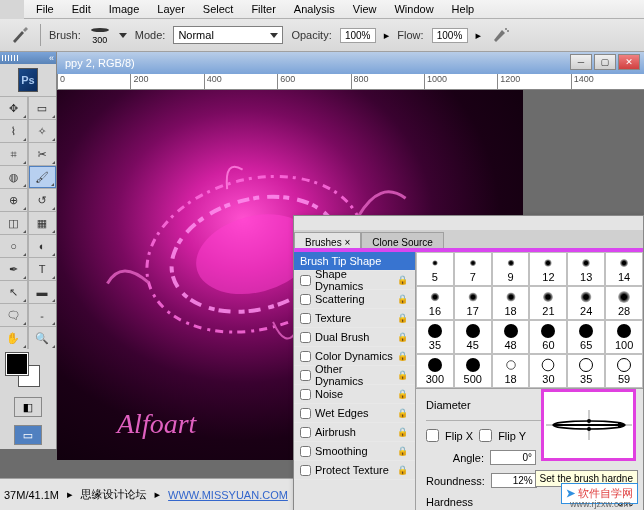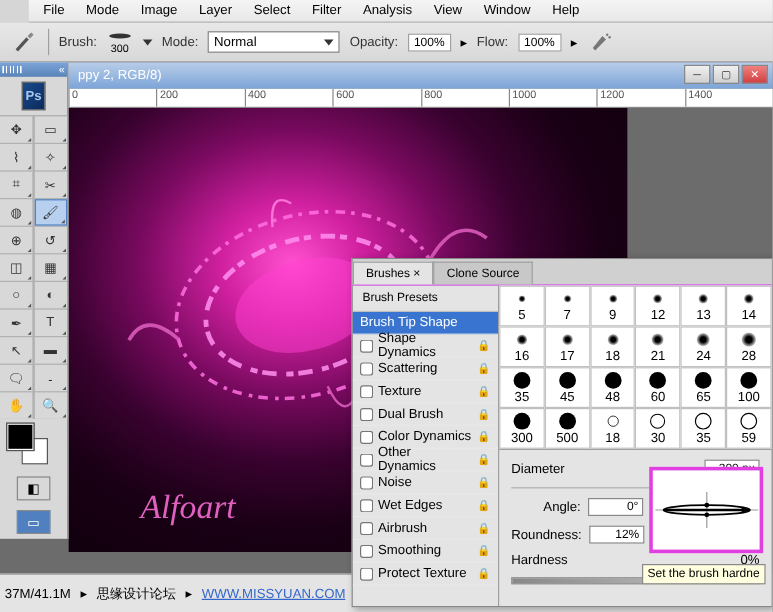--- a/index.html
+++ b/index.html
@@ -30,21 +30,21 @@
 .tool .corner { position:absolute; right:1px; bottom:1px; width:0;height:0;border-left:3px solid transparent;border-bottom:3px solid #555;}
 .swatch-area { padding:6px 4px; position:relative; height:44px;}
 .swatch-fg { position:absolute; left:6px; top:4px; width:22px; height:22px; background:#000; border:1px solid #fff; outline:1px solid #555;}
 .swatch-bg { position:absolute; left:18px; top:16px; width:22px; height:22px; background:#fff; border:1px solid #555;}
 .quickmask { display:flex; justify-content:center; padding:4px;}
 .quickmask .qm { width:28px; height:20px; background:#d8d8d8; border:1px solid #888; display:flex; align-items:center; justify-content:center;}
 .canvas { position:absolute; left:57px; top:38px; width:466px; height:370px; background:#d946ef; overflow:hidden;}
 .art { width:100%; height:100%; background:radial-gradient(ellipse at 40% 35%, #ff50d0 0%, #d020a0 15%, #7a0a60 32%, #3a0230 48%, #1a0015 65%, #0a0008 100%);}
 .art-sig { position:absolute; left:60px; bottom:20px; font-family:'Brush Script MT',cursive; font-size:28px; color:#e060c0; font-style:italic;}
 .brushes-panel { position:absolute; left:293px; top:163px; width:351px; background:#e4e4e4; border:1px solid #888; box-shadow:2px 2px 6px rgba(0,0,0,0.3); z-index:10;}
-.panel-tabs { height:22px; background:#d0d0d0; display:flex; border-bottom:1px solid #d946ef;}
+.panel-tabs { height:22px; background:#d0d0d0; display:flex; border-bottom:4px solid #d946ef;margin-top:14px;}
 .panel-tab { padding:4px 10px; background:#e4e4e4; border:1px solid #a0a0a0; border-bottom:none; margin-top:2px; font-size:10px;}
 .panel-tab.inactive { background:#c8c8c8;}
 .panel-body { display:flex;}
 .panel-left { width:122px; border-right:1px solid #a0a0a0;}
 .bp-header { padding:5px 8px; border-bottom:1px solid #c0c0c0; font-size:10px;}
 .bp-list {}
 .bp-row { height:19px; display:flex; align-items:center; padding:0 6px; font-size:10px; gap:4px; border-bottom:1px solid #e8e8e8;}
 .bp-row.sel { background:#3874d0; color:#fff;}
 .bp-row input[type=checkbox]{ width:11px; height:11px;}
 .bp-row .lock { margin-left:auto; font-size:9px; color:#888;}
@@ -65,21 +65,21 @@
 .status a { color:#36c; text-decoration:underline;}
 .wm-logo { position:absolute; right:6px; bottom:6px; z-index:20; background:#fff; border:1px solid #3090e0; padding:2px 4px; font-size:10px; color:#e04040;}
 .wm-logo b { color:#3090e0;}
 .wm-url { position:absolute; right:6px; bottom:-6px; font-size:9px; color:#666;}
 </style>
 </head>
 <body>
 
 <div class="menubar">
   <span>File</span>
-  <span>Mode</span>
+  <span>Edit</span>
   <span>Image</span>
   <span>Layer</span>
   <span>Select</span>
   <span>Filter</span>
   <span>Analysis</span>
   <span>View</span>
   <span>Window</span>
   <span>Help</span>
 </div>
 
@@ -201,21 +201,20 @@
     </div>
   </div>
 
   <div class="brushes-panel">
     <div class="panel-tabs">
       <div class="panel-tab">Brushes ×</div>
       <div class="panel-tab inactive">Clone Source</div>
     </div>
     <div class="panel-body">
       <div class="panel-left">
-        <div class="bp-header">Brush Presets</div>
         <div class="bp-list" id="bp-list">
             <div class="bp-row sel">
               <span>Brush Tip Shape</span>
             </div>
             <div class="bp-row">
               <input type="checkbox" style="">
               <span>Shape Dynamics</span>
               <span class="lock">🔒</span>
             </div>
             <div class="bp-row">
@@ -369,20 +368,26 @@
               <span>59</span>
             </div>
           </div>
         <div class="controls">
           <div class="ctrl-row">
             <span>Diameter</span>
             <span style="flex:1"></span>
             <input class="ctrl-input" value="300 px" style="">
           </div>
           <div style="height:1px;background:#b0b0b0;margin-bottom:8px"></div>
+          <div class="ctrl-row">
+            <input type="checkbox" style="">
+            <span>Flip X</span>
+            <input type="checkbox" style="">
+            <span>Flip Y</span>
+          </div>
           <div class="ctrl-row">
             <label>Angle:</label>
             <input class="ctrl-input" value="0°" style="">
           </div>
           <div class="ctrl-row">
             <label>Roundness:</label>
             <input class="ctrl-input" value="12%" style="">
           </div>
           <div class="ctrl-row">
             <span>Hardness</span>
@@ -410,13 +415,17 @@
   <div class="tooltip">Set the brush hardne</div>
 
   <div class="status">
     <span>37M/41.1M</span>
     <span>▸</span>
     <span>思缘设计论坛</span>
     <span>▸</span>
     <a>WWW.MISSYUAN.COM</a>
   </div>
 
+  <div class="wm-logo">
+    <b>➤</b> <span>软件自学网</span>
+    <div class="wm-url">www.rjzxw.com</div>
+  </div>
 </div>
 
 </body></html>

